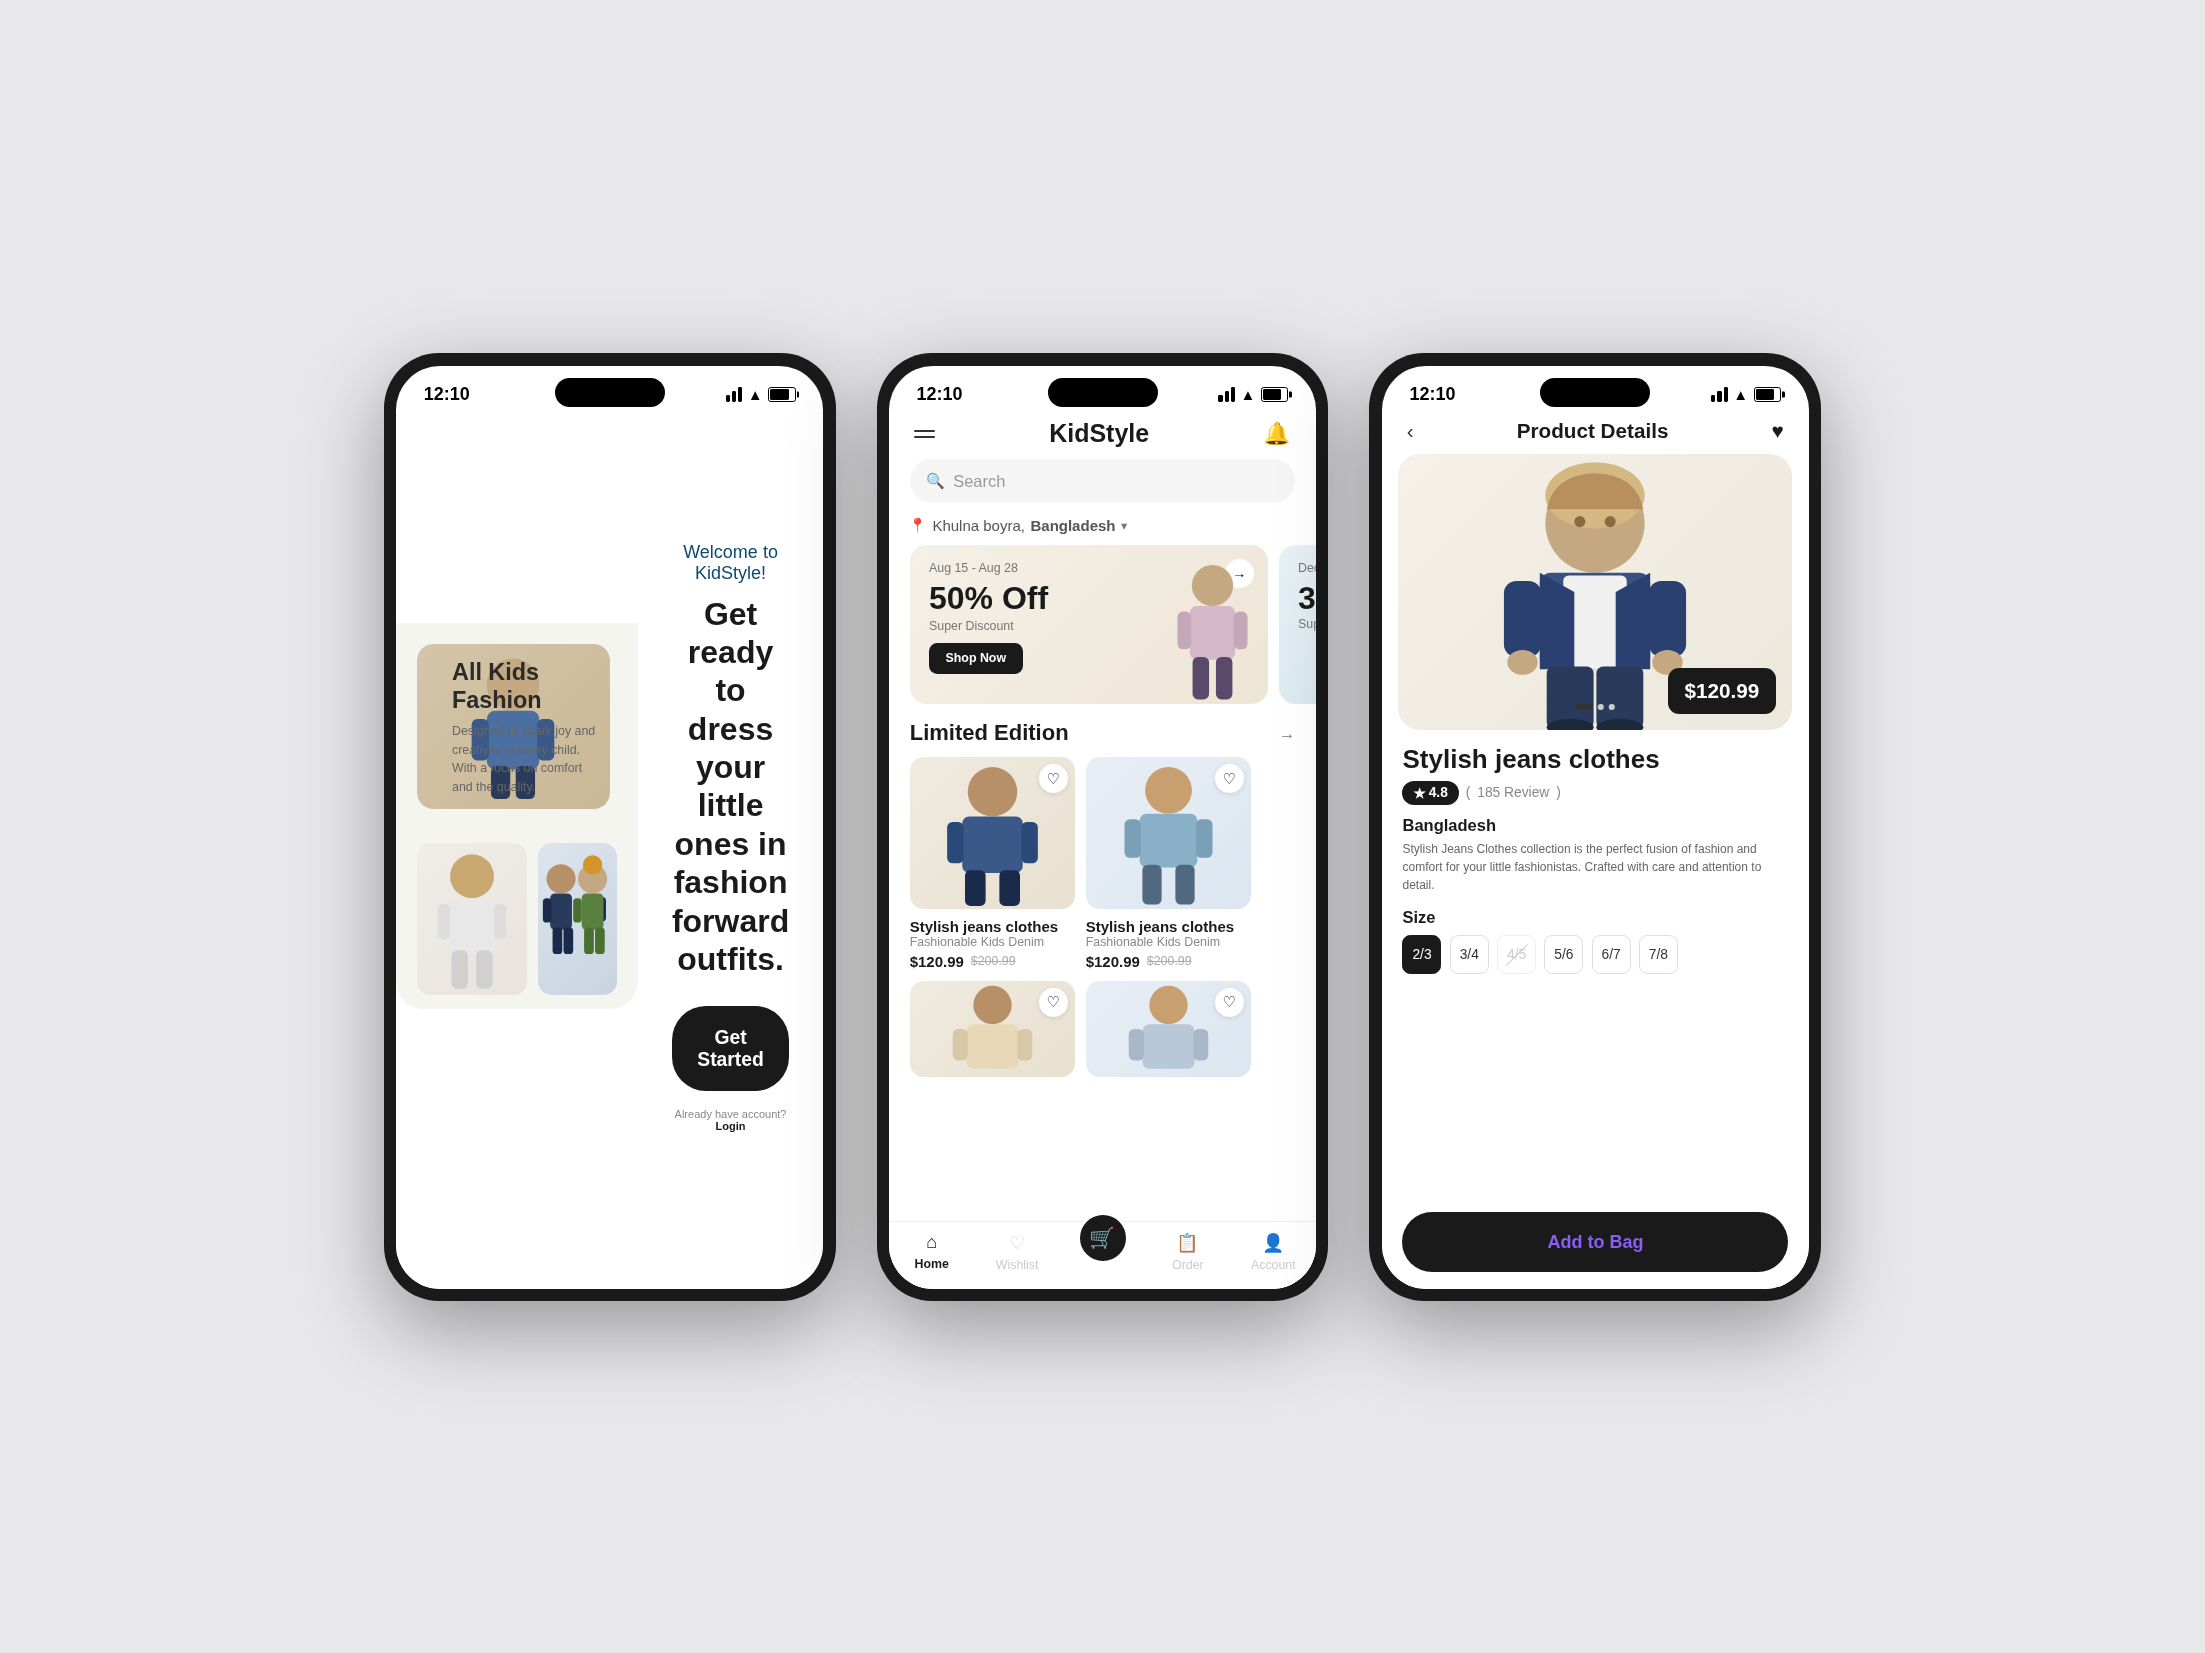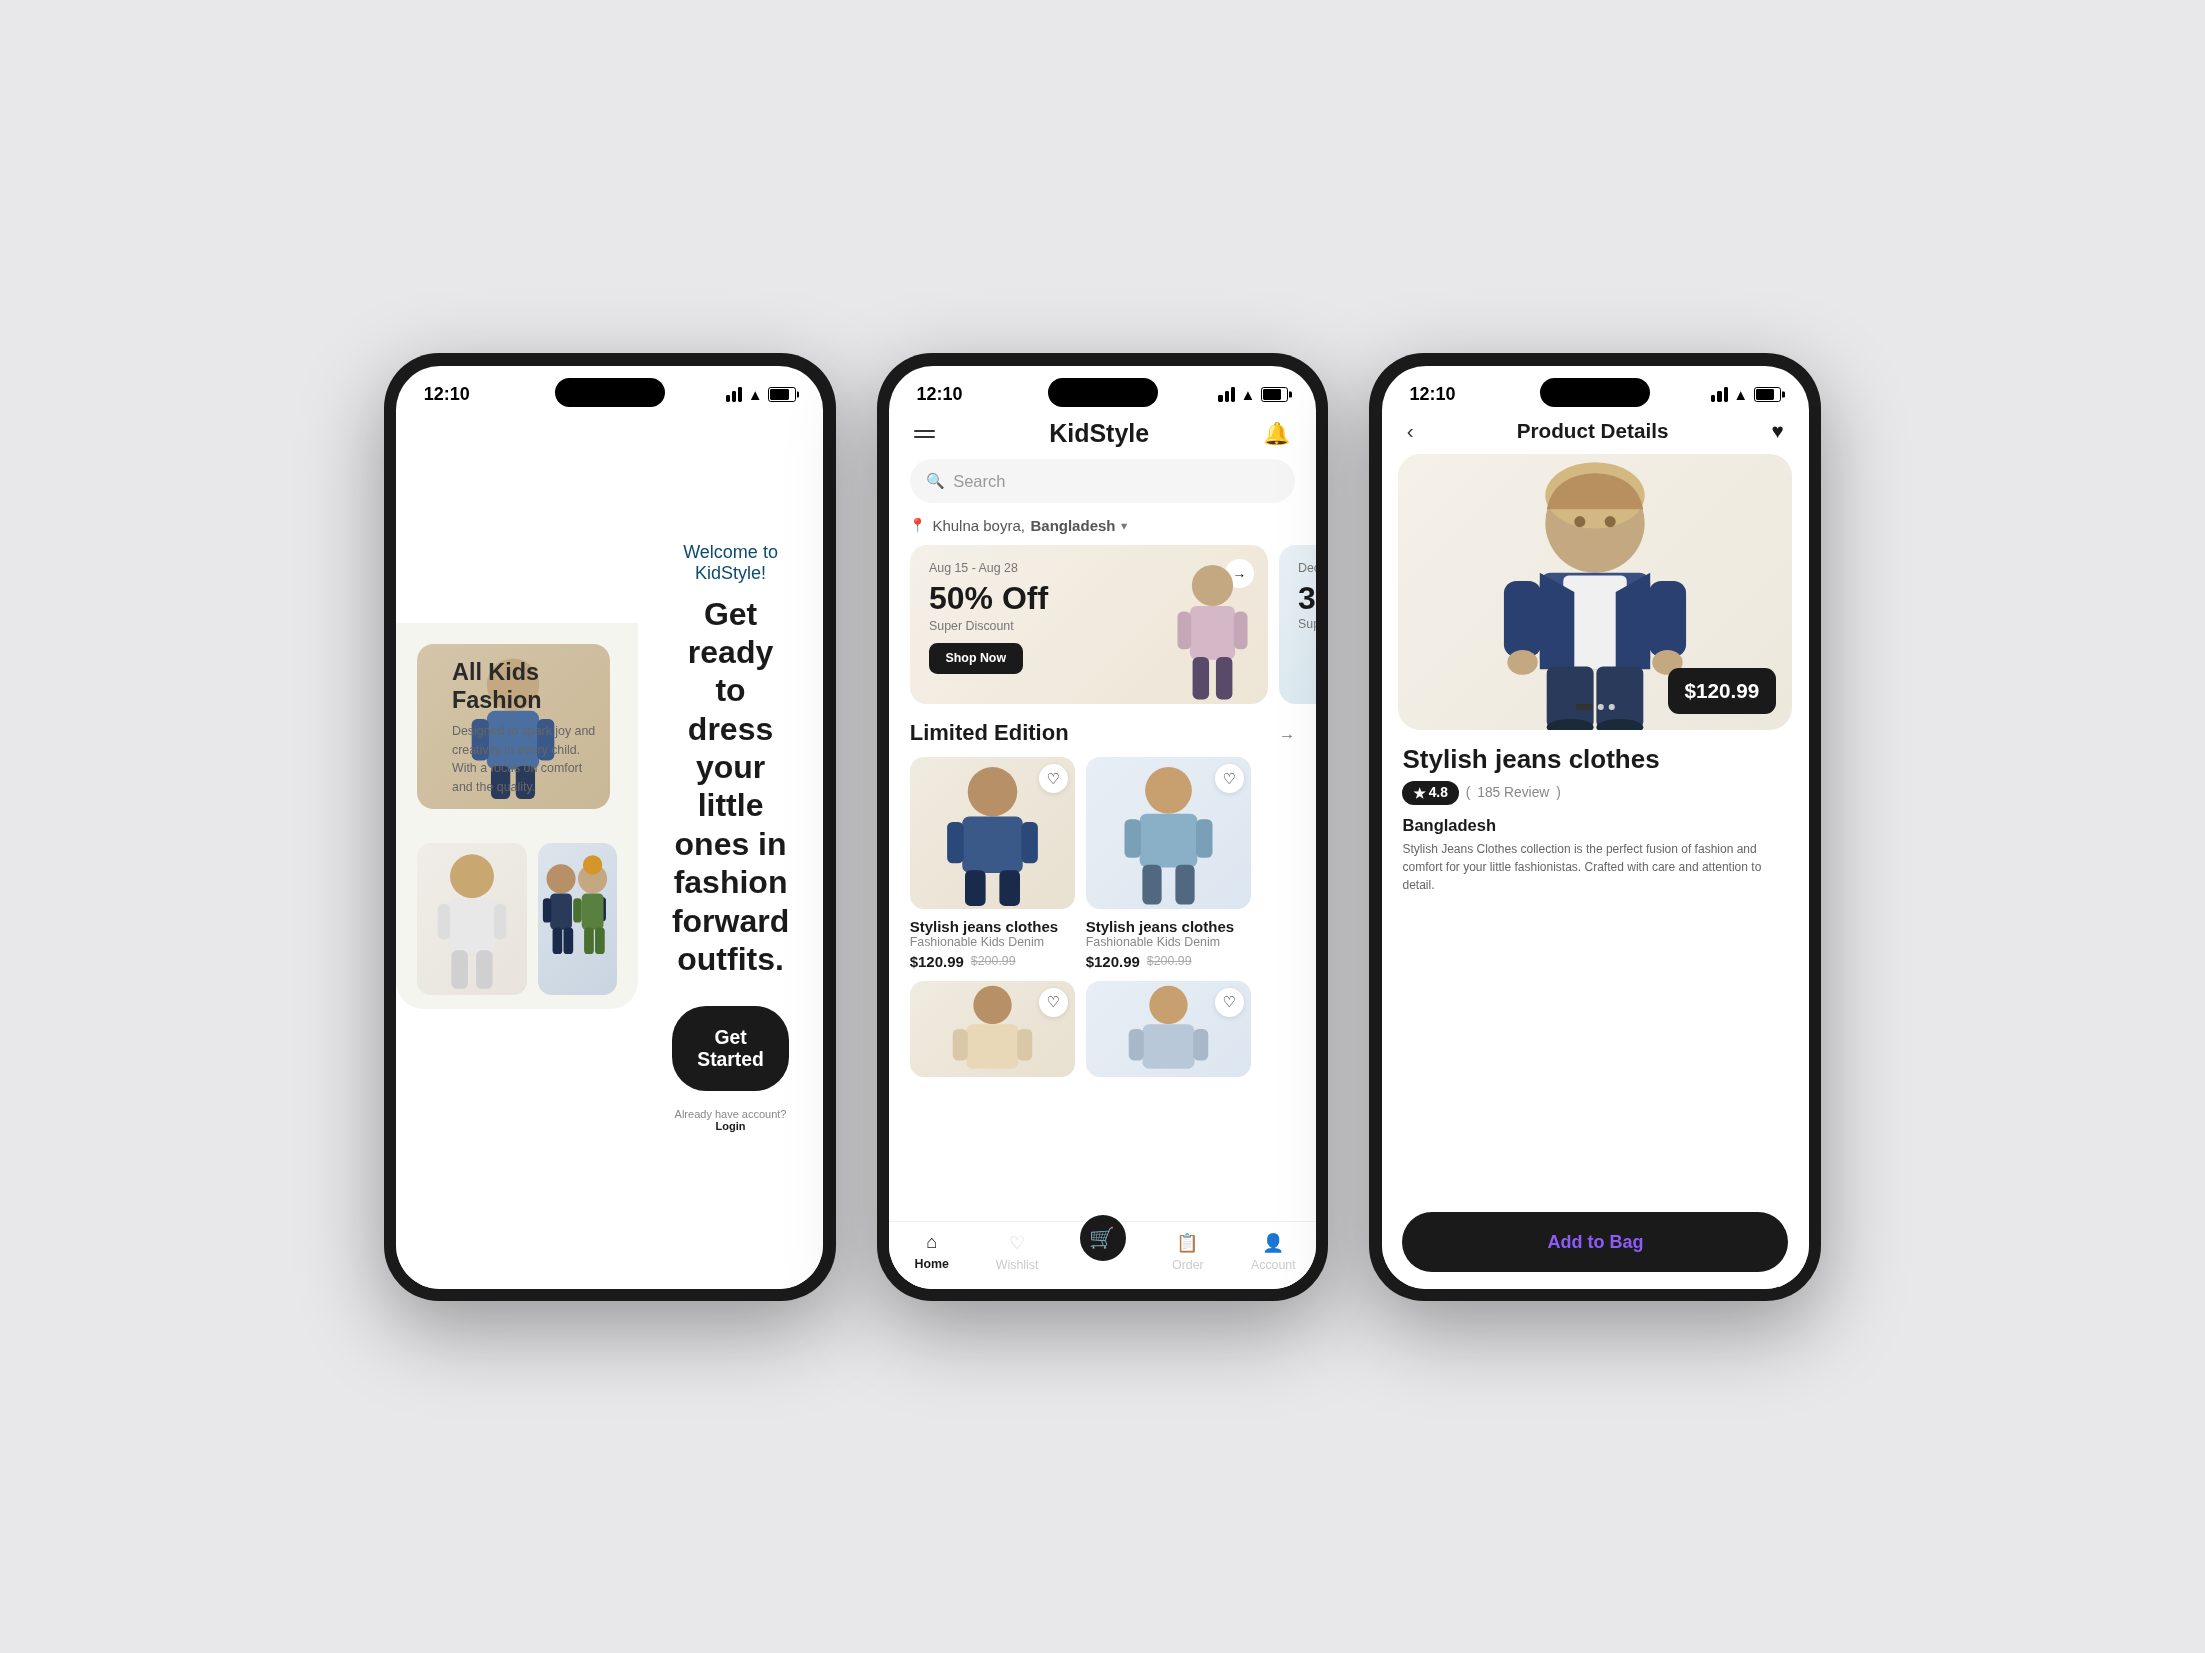--- a/index.html
+++ b/index.html
@@ -915,20 +915,31 @@
             <span>4.8</span>
           </div>
           <span class="review-count">(</span>
           <span class="review-count">185 Review</span>
           <span class="review-count">)</span>
         </div>
 
         <div class="description-title">Bangladesh</div>
         <div class="description-text">Stylish Jeans Clothes collection is the perfect fusion of fashion and comfort for your little fashionistas. Crafted with care and attention to detail.</div>
 
+        <div class="size-section">
+          <div class="size-title">Size</div>
+          <div class="size-options">
+            <button class="size-btn active">2/3</button>
+            <button class="size-btn">3/4</button>
+            <button class="size-btn unavailable">4/5</button>
+            <button class="size-btn">5/6</button>
+            <button class="size-btn">6/7</button>
+            <button class="size-btn">7/8</button>
+          </div>
+        </div>
       </div>
 
       <button class="add-to-bag-btn">Add to Bag</button>
       <div style="height:16.5px;"></div>
     </div>
   </div>
 </div>
 
 
 </body></html>

